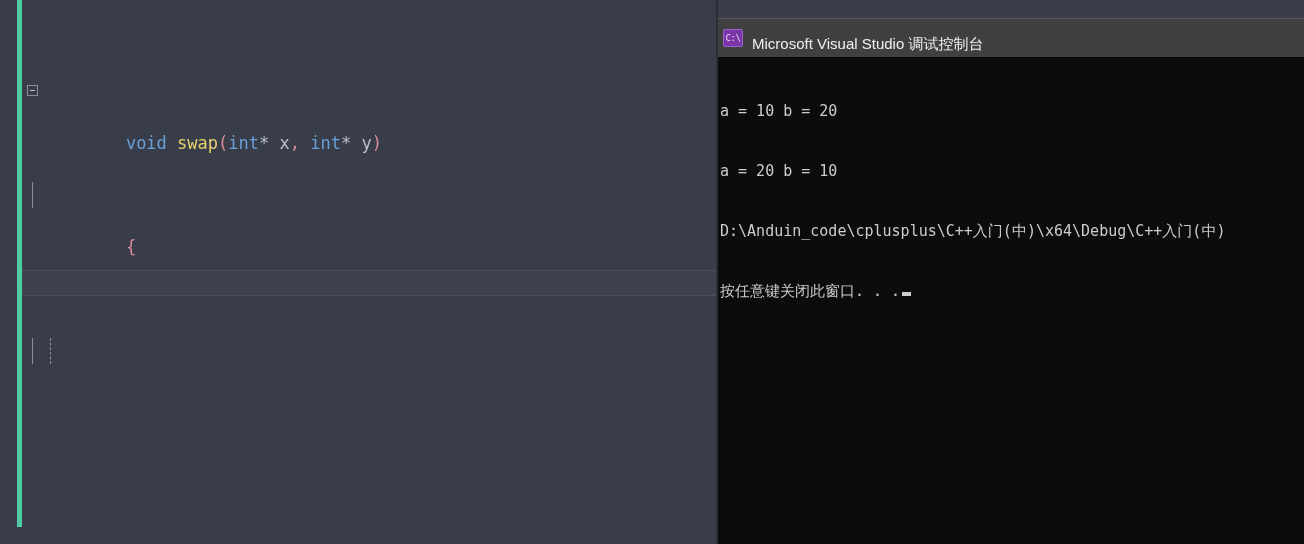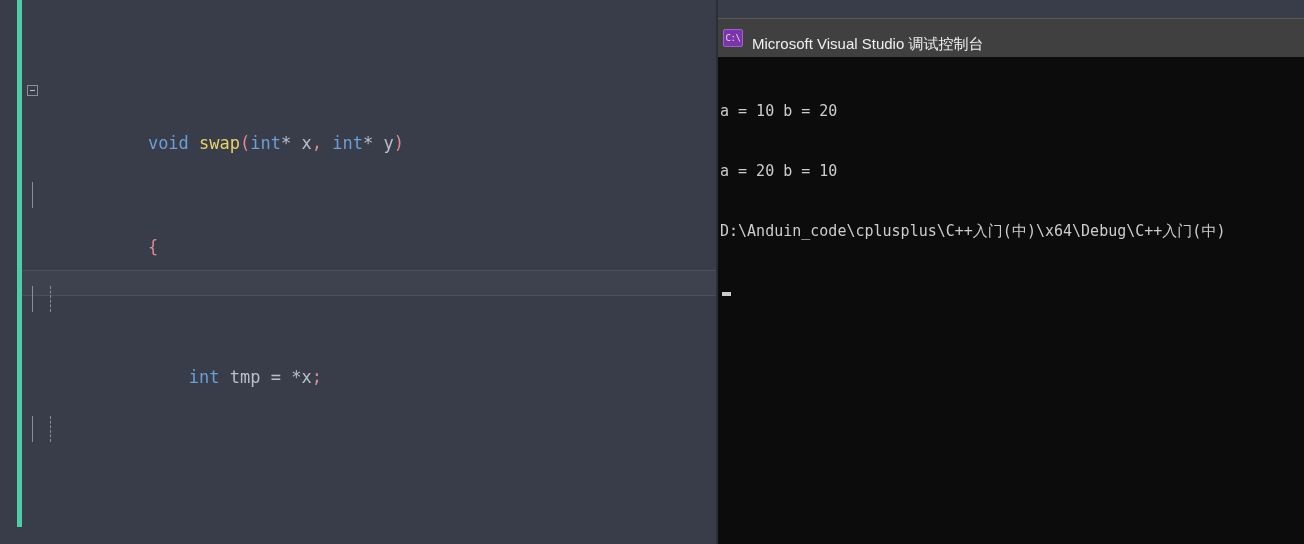--- a/index.html
+++ b/index.html
@@ -59,21 +59,21 @@
     left: 0; top: 0;
     width: 718px;
     font-size: 17px;
     line-height: 26px;
     white-space: pre;
     color: #b9bfcc;
   }
   .line {
     position: relative;
     height: 26px;
-    padding-left: 66px;
+    padding-left: 44px;
     box-sizing: border-box;
   }
 
   
   .fold-box {
     position: absolute;
     left: 27px;
     top: 7px;
     width: 11px;
     height: 11px;
@@ -188,25 +188,20 @@
       <div class="line">
         <span class="fold-box"></span>
         <span><span class="tk-kw">void</span><span class="tk-id"> </span><span class="tk-fn">swap</span><span class="tk-punct">(</span><span class="tk-kw">int</span><span class="tk-op">*</span><span class="tk-id"> x</span><span class="tk-punct">,</span><span class="tk-id"> </span><span class="tk-kw">int</span><span class="tk-op">*</span><span class="tk-id"> y</span><span class="tk-punct">)</span></span>
       </div>
       
       <div class="line">
         <span class="vline-solid"></span>
         <span><span class="tk-punct">{</span></span>
       </div>
       
-      <div class="line">
-        <span class="vline-solid"></span>
-        <span class="vline-dash"></span>
-        <span><span class="tk-id">    </span><span class="tk-kw">int</span><span class="tk-id"> tmp </span><span class="tk-op">=</span><span class="tk-id"> </span><span class="tk-op">*</span><span class="tk-id">x</span><span class="tk-semi">;</span></span>
-      </div>
       
       
       <div class="line">
         <span class="vline-solid"></span>
         <span class="vline-dash"></span>
         
       </div>
       
       
       
@@ -244,17 +239,17 @@
 
   <div id="console-window">
     <div id="console-titlebar">
       <span id="console-icon">C:\</span>
       <span id="console-title">Microsoft Visual Studio 调试控制台</span>
     </div>
     <div id="console-body">
       <div class="console-line">a = 10 b = 20</div>
       <div class="console-line">a = 20 b = 10</div>
       <div class="console-line">D:\Anduin_code\cplusplus\C++入门(中)\x64\Debug\C++入门(中)</div>
-      <div class="console-line"><span class="cursor-block"></span></div>
+      <div class="console-line"><span>按任意键关闭此窗口. . .</span><span class="cursor-block"></span></div>
     </div>
   </div>
 
 </div>
 
 </body></html>

